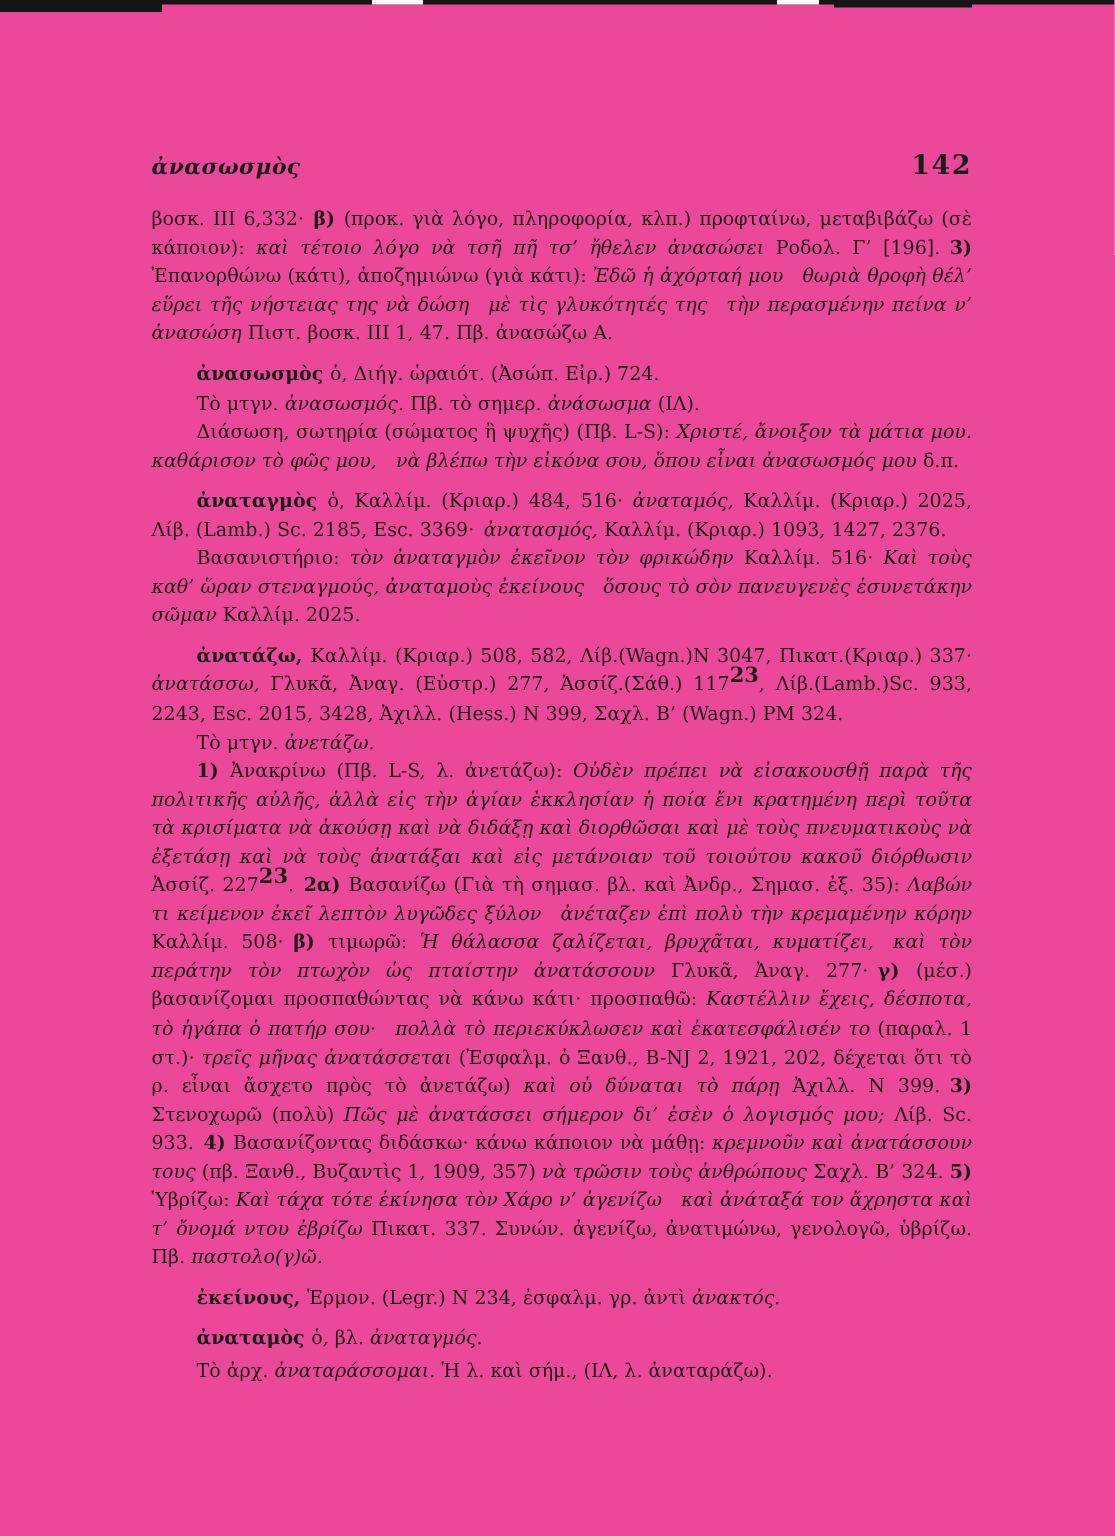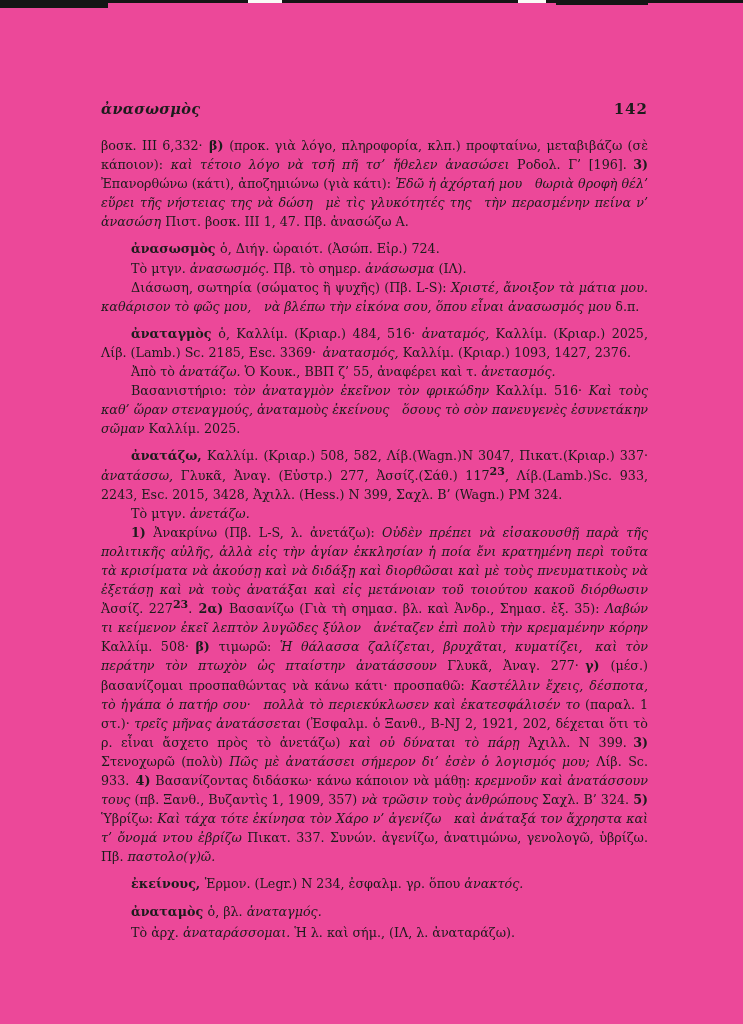--- a/index.html
+++ b/index.html
@@ -24,39 +24,39 @@
     align-items: baseline;
   }
   .head-word {
     font-style: italic;
     font-weight: 600;
     font-size: 14.5px;
     letter-spacing: 0.3px;
   }
   .page-num {
     font-weight: bold;
-    font-size: 15px;
+    font-size: 18px;
     letter-spacing: 1px;
   }
   .text-block {
     position: absolute;
     left: 101px;
     top: 136px;
     width: 547px;
     font-size: 12.7px;
     line-height: 19.1px;
     text-align: justify;
   }
   .para { margin: 0; text-indent: 30px; }
   .para.noindent { text-indent: 0; }
   .para.entry { margin-top: 8px; }
   .para.spaced { margin-top: 2px; }
   .b { font-weight: bold; }
   .i { font-style: italic; }
-  sup.s { font-size: 11px; line-height: 0; vertical-align: super; font-weight: bold; }
+  sup.s { font-size: 14px; line-height: 0; vertical-align: super; font-weight: bold; }
 </style>
 </head>
 <body>
 
 <div class="page">
 
   <div class="artifact" style="left:0; top:0; width:743px; height:3px;"></div>
   <div class="artifact" style="left:0; top:0; width:108px; height:8px;"></div>
   <div class="artifact" style="left:556px; top:0; width:92px; height:5px;"></div>
   <div class="artifact-gap" style="left:248px; top:0; width:34px; height:3px;"></div>
@@ -66,23 +66,22 @@
     <span class="head-word">ἀνασωσμὸς</span>
     <span class="page-num">142</span>
   </div>
 
   <div class="text-block">
       <p class="para noindent"><span>βοσκ. III 6,332· </span><span class="b">β) </span><span>(προκ. γιὰ λόγο, πληροφορία, κλπ.) προφταίνω, μεταβιβάζω (σὲ κάποιον): </span><span class="i">καὶ τέτοιο λόγο νὰ τσῆ πῆ τσ’ ἤθελεν ἀνασώσει </span><span>Ροδολ. Γ’ [196]. </span><span class="b">3) </span><span>Ἐπανορθώνω (κάτι), ἀποζημιώνω (γιὰ κάτι): </span><span class="i">Ἐδῶ ἡ ἀχόρταή μου θωριὰ θροφὴ θέλ’ εὕρει τῆς νήστειας της νὰ δώση μὲ τὶς γλυκότητές της τὴν περασμένην πείνα ν’ ἀνασώση </span><span>Πιστ. βοσκ. III 1, 47. Πβ. ἀνασώζω Α.</span></p>
       <p class="para entry"><span class="b">ἀνασωσμὸς </span><span>ὁ, Διήγ. ὡραιότ. (Ἀσώπ. Εἰρ.) 724.</span></p>
       <p class="para"><span>Τὸ μτγν. </span><span class="i">ἀνασωσμός. </span><span>Πβ. τὸ σημερ. </span><span class="i">ἀνάσωσμα </span><span>(ΙΛ).</span></p>
       <p class="para"><span>Διάσωση, σωτηρία (σώματος ἢ ψυχῆς) (Πβ. L-S): </span><span class="i">Χριστέ, ἄνοιξον τὰ μάτια μου. καθάρισον τὸ φῶς μου, νὰ βλέπω τὴν εἰκόνα σου, ὅπου εἶναι ἀνασωσμός μου </span><span>δ.π.</span></p>
       <p class="para entry"><span class="b">ἀναταγμὸς </span><span>ὁ, Καλλίμ. (Κριαρ.) 484, 516· </span><span class="i">ἀναταμός, </span><span>Καλλίμ. (Κριαρ.) 2025, Λίβ. (Lamb.) Sc. 2185, Esc. 3369· </span><span class="i">ἀνατασμός, </span><span>Καλλίμ. (Κριαρ.) 1093, 1427, 2376.</span></p>
-      <p class="para"><span>Ἀπὸ τὸ </span><span class="i">ἀνατάζω. </span><span>Ὁ Κουκ., ΒΒΠ ζ’ 55, ἀναφέρει καὶ τ. </span><span class="i">ἀνετασμός.</span></p>
       <p class="para"><span>Βασανιστήριο: </span><span class="i">τὸν ἀναταγμὸν ἐκεῖνον τὸν φρικώδην </span><span>Καλλίμ. 516· </span><span class="i">Καὶ τοὺς καθ’ ὥραν στεναγμούς, ἀναταμοὺς ἐκείνους ὅσους τὸ σὸν πανευγενὲς ἐσυνετάκην σῶμαν </span><span>Καλλίμ. 2025.</span></p>
       <p class="para entry"><span class="b">ἀνατάζω, </span><span>Καλλίμ. (Κριαρ.) 508, 582, Λίβ.(Wagn.)N 3047, Πικατ.(Κριαρ.) 337· </span><span class="i">ἀνατάσσω, </span><span>Γλυκᾶ, Ἀναγ. (Εὐστρ.) 277, Ἀσσίζ.(Σάθ.) 117</span><sup class="s">23</sup><span>, Λίβ.(Lamb.)Sc. 933, 2243, Esc. 2015, 3428, Ἀχιλλ. (Hess.) N 399, Σαχλ. Β’ (Wagn.) PM 324.</span></p>
       <p class="para"><span>Τὸ μτγν. </span><span class="i">ἀνετάζω.</span></p>
       <p class="para"><span class="b">1) </span><span>Ἀνακρίνω (Πβ. L-S, λ. ἀνετάζω): </span><span class="i">Οὐδὲν πρέπει νὰ εἰσακουσθῇ παρὰ τῆς πολιτικῆς αὐλῆς, ἀλλὰ εἰς τὴν ἁγίαν ἐκκλησίαν ἡ ποία ἔνι κρατημένη περὶ τοῦτα τὰ κρισίματα νὰ ἀκούσῃ καὶ νὰ διδάξῃ καὶ διορθῶσαι καὶ μὲ τοὺς πνευματικοὺς νὰ ἐξετάσῃ καὶ νὰ τοὺς ἀνατάξαι καὶ εἰς μετάνοιαν τοῦ τοιούτου κακοῦ διόρθωσιν </span><span>Ἀσσίζ. 227</span><sup class="s">23</sup><span>. </span><span class="b">2α) </span><span>Βασανίζω (Γιὰ τὴ σημασ. βλ. καὶ Ἀνδρ., Σημασ. ἐξ. 35): </span><span class="i">Λαβών τι κείμενον ἐκεῖ λεπτὸν λυγῶδες ξύλον ἀνέταζεν ἐπὶ πολὺ τὴν κρεμαμένην κόρην </span><span>Καλλίμ. 508· </span><span class="b">β) </span><span>τιμωρῶ: </span><span class="i">Ἡ θάλασσα ζαλίζεται, βρυχᾶται, κυματίζει, καὶ τὸν περάτην τὸν πτωχὸν ὡς πταίστην ἀνατάσσουν </span><span>Γλυκᾶ, Ἀναγ. 277· </span><span class="b">γ) </span><span>(μέσ.) βασανίζομαι προσπαθώντας νὰ κάνω κάτι· προσπαθῶ: </span><span class="i">Καστέλλιν ἔχεις, δέσποτα, τὸ ἠγάπα ὁ πατήρ σου· πολλὰ τὸ περιεκύκλωσεν καὶ ἐκατεσφάλισέν το </span><span>(παραλ. 1 στ.)· </span><span class="i">τρεῖς μῆνας ἀνατάσσεται </span><span>(Ἐσφαλμ. ὁ Ξανθ., B-NJ 2, 1921, 202, δέχεται ὅτι τὸ ρ. εἶναι ἄσχετο πρὸς τὸ ἀνετάζω) </span><span class="i">καὶ οὐ δύναται τὸ πάρῃ </span><span>Ἀχιλλ. N 399. </span><span class="b">3) </span><span>Στενοχωρῶ (πολὺ) </span><span class="i">Πῶς μὲ ἀνατάσσει σήμερον δι’ ἐσὲν ὁ λογισμός μου; </span><span>Λίβ. Sc. 933. </span><span class="b">4) </span><span>Βασανίζοντας διδάσκω· κάνω κάποιον νὰ μάθῃ: </span><span class="i">κρεμνοῦν καὶ ἀνατάσσουν τους </span><span>(πβ. Ξανθ., Βυζαντὶς 1, 1909, 357) </span><span class="i">νὰ τρῶσιν τοὺς ἀνθρώπους </span><span>Σαχλ. Β’ 324. </span><span class="b">5) </span><span>Ὑβρίζω: </span><span class="i">Καὶ τάχα τότε ἐκίνησα τὸν Χάρο ν’ ἀγενίζω καὶ ἀνάταξά τον ἄχρηστα καὶ τ’ ὄνομά ντου ἐβρίζω </span><span>Πικατ. 337. Συνών. ἀγενίζω, ἀνατιμώνω, γενολογῶ, ὑβρίζω. Πβ. </span><span class="i">παστολο(γ)ῶ.</span></p>
-      <p class="para entry"><span class="b">ἐκείνους, </span><span>Ἑρμον. (Legr.) N 234, ἐσφαλμ. γρ. ὅπου </span><span class="i">ἀνακτός.</span></p>
+      <p class="para entry"><span class="b">ἐκείνους, </span><span>Ἑρμον. (Legr.) N 234, ἐσφαλμ. γρ. ἀντὶ </span><span class="i">ἀνακτός.</span></p>
       <p class="para entry"><span class="b">ἀναταμὸς </span><span>ὁ, βλ. </span><span class="i">ἀναταγμός.</span></p>
       <p class="para spaced"><span>Τὸ ἀρχ. </span><span class="i">ἀναταράσσομαι. </span><span>Ἡ λ. καὶ σήμ., (ΙΛ, λ. ἀναταράζω).</span></p>
     </div>
 
 </div>
 
 </body></html>

